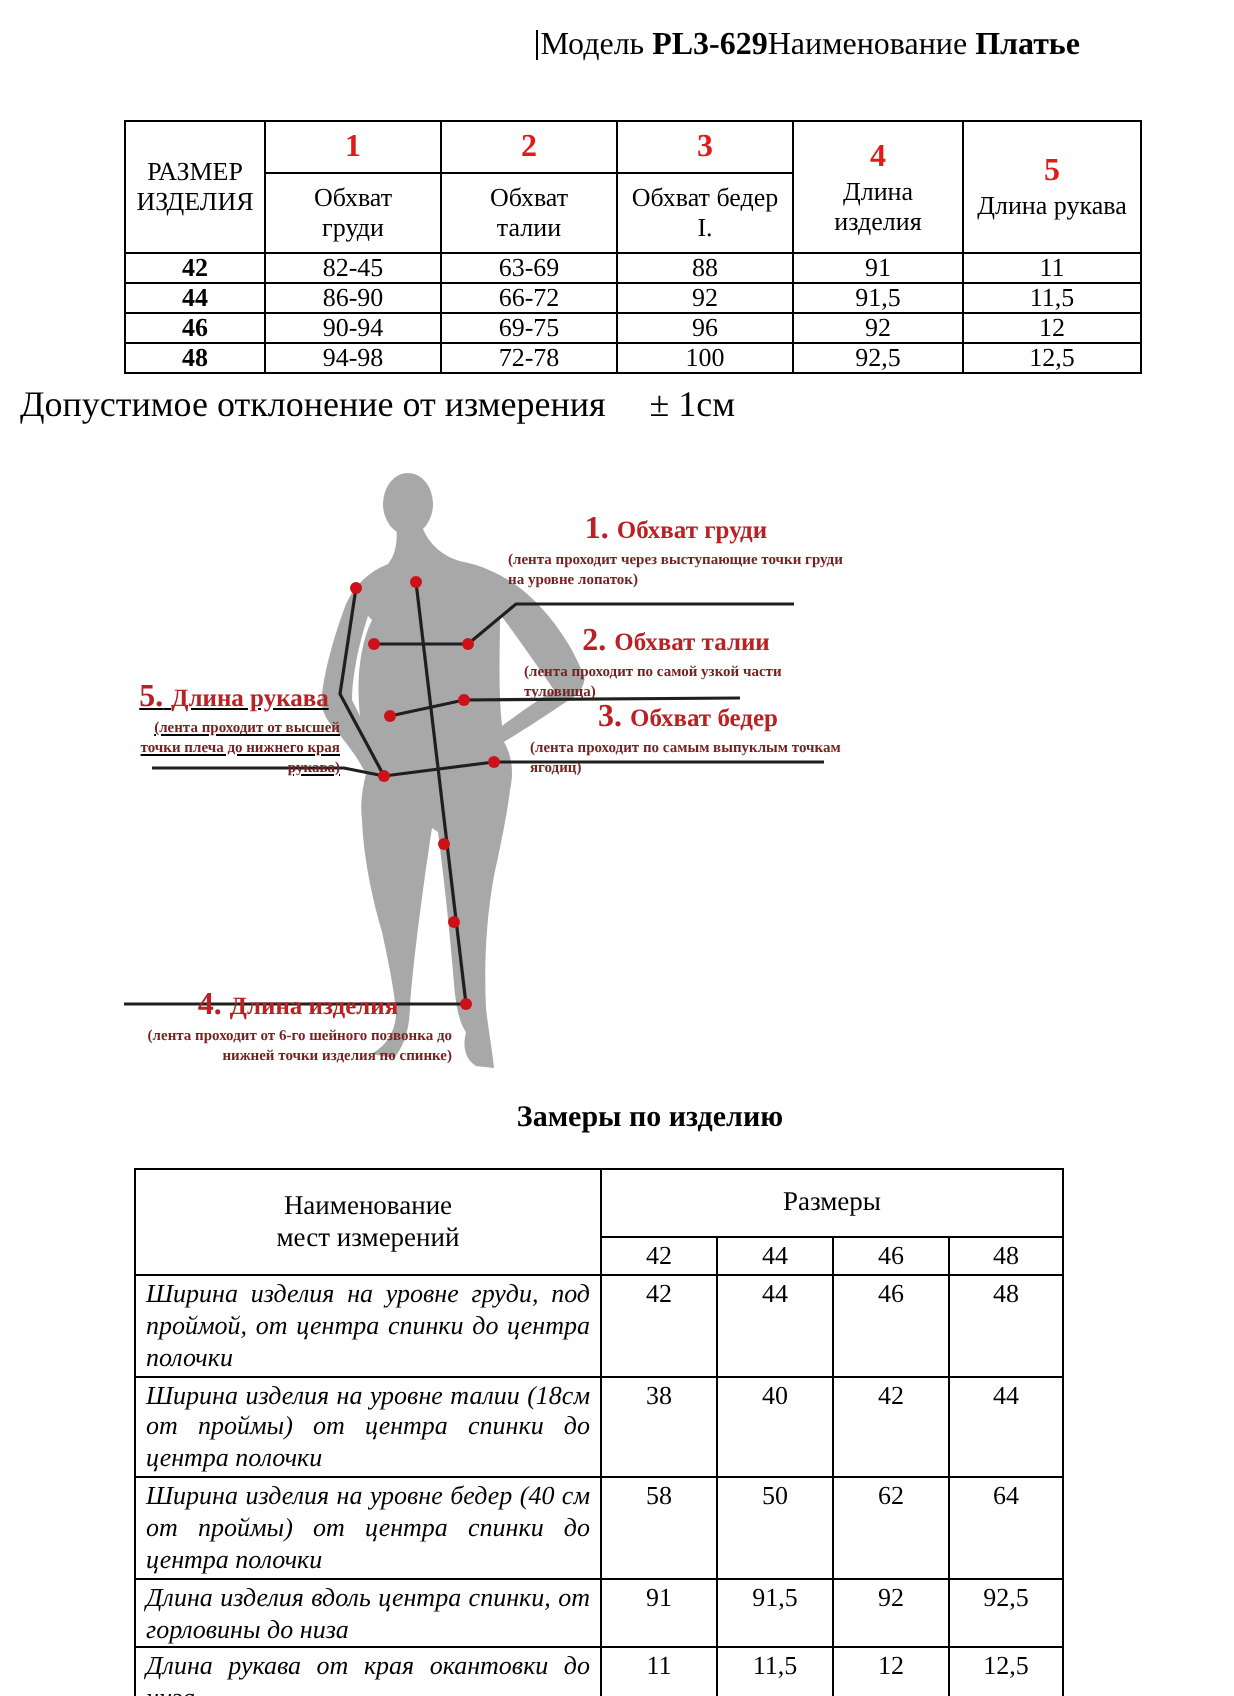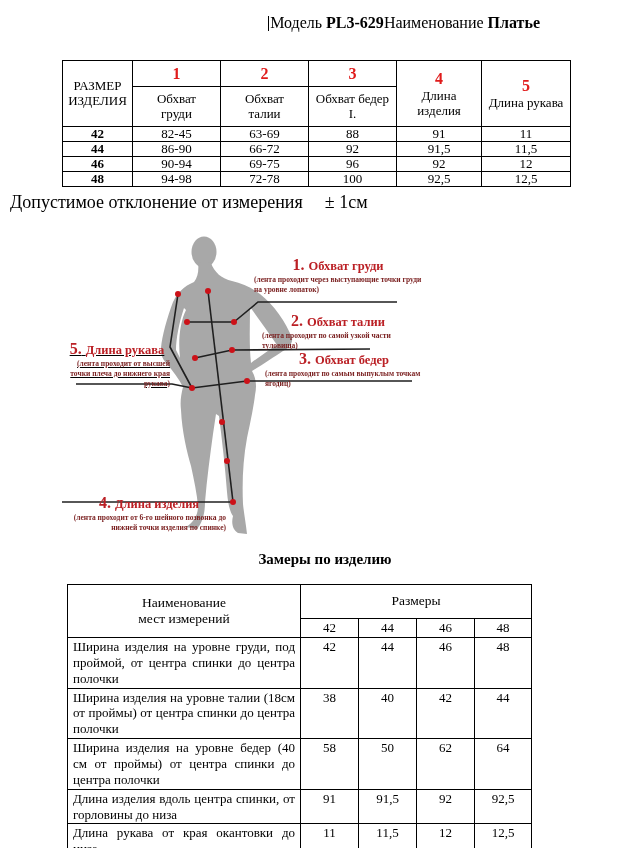--- a/index.html
+++ b/index.html
@@ -50,21 +50,21 @@
   .ann4 .ann-title{margin-right:-14px;}
   .ann5{left:64px;top:112px;width:106px;text-align:right;text-decoration:underline;}
 
   
   .measure-title{position:absolute;top:551px;left:90px;width:470px;text-align:center;
                  font-size:15px;font-weight:bold;}
   .t2{position:absolute;top:584px;left:67px;width:464px;font-size:13px;table-layout:fixed;}
   .t2 td{border:1px solid #000;vertical-align:top;line-height:1.22;padding:1px 5px;}
   .t2 td.hdr{text-align:center;vertical-align:middle;white-space:pre-line;font-size:13.5px;}
   .t2 td.sub{text-align:center;height:19px;}
-  .t2 td.name{text-align:justify;}
+  .t2 td.name{text-align:justify;font-style:italic;}
   .t2 td.val{text-align:center;}
 </style>
 </head>
 <body>
 
 <div class="page">
 
   <div class="doc-header">
     <span><span class="caret"></span><span>Модель</span>&nbsp;<span class="bold">PL3-629</span></span>
     <span><span>Наименование</span>&nbsp;<span class="bold">Платье</span></span>

